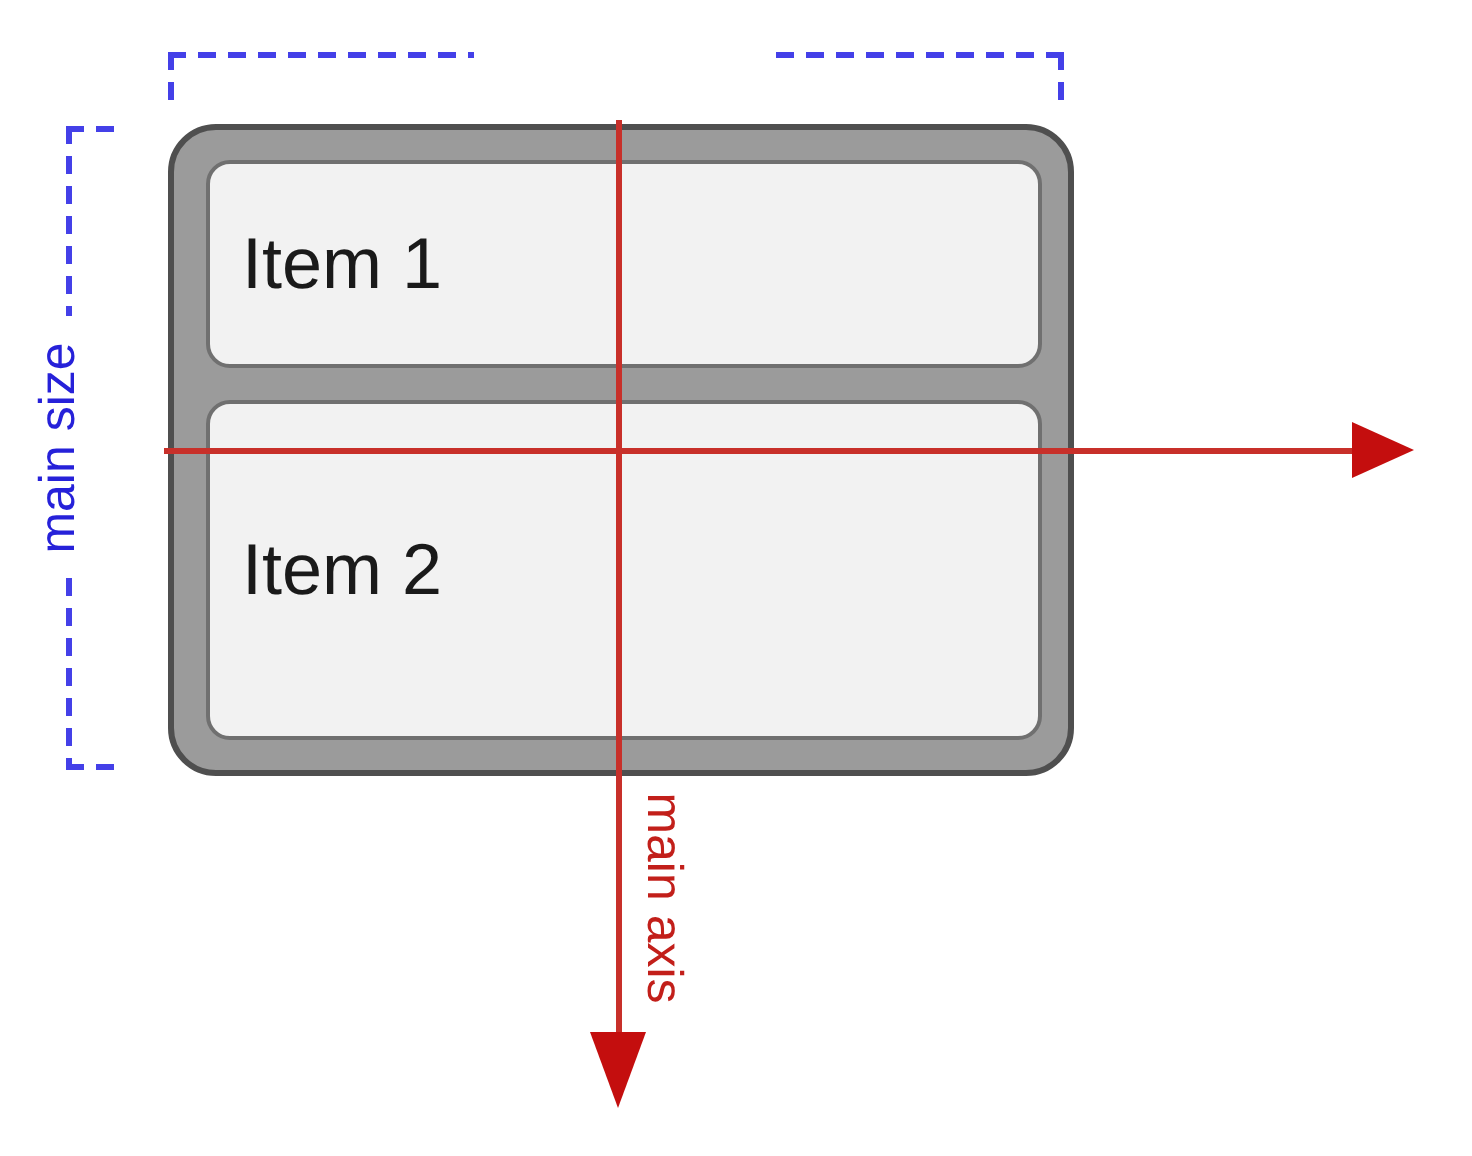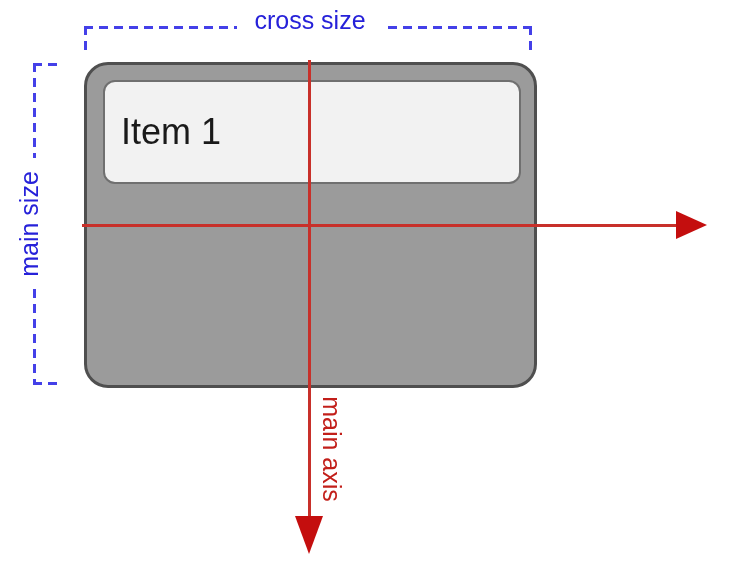--- a/index.html
+++ b/index.html
@@ -90,32 +90,34 @@
 </style>
 </head>
 <body>
 
 <div class="stage">
 
   <div class="flex-container"></div>
   <div class="flex-item item-1">
     <span>Item 1</span>
   </div>
+  <div class="flex-item item-2">
+    <span>Item 2</span>
+  </div>
 
   <div class="axis-line-v"></div>
   <div class="arrow-down"></div>
   <div class="axis-line-h"></div>
   <div class="arrow-right"></div>
   <div class="red-label main-axis-label">main axis</div>
 
   <div class="h-dash top-dash-left"></div>
   <div class="h-dash top-dash-right"></div>
   <div class="v-dash top-tick-left"></div>
   <div class="v-dash top-tick-right"></div>
-  <div class="blue-label cross-size-label">cross size</div>
 
   <div class="v-dash left-dash-upper"></div>
   <div class="v-dash left-dash-lower"></div>
   <div class="h-dash left-tick-top"></div>
   <div class="h-dash left-tick-bottom"></div>
   <div class="blue-label main-size-label">main size</div>
 
 </div>
 
 </body></html>

